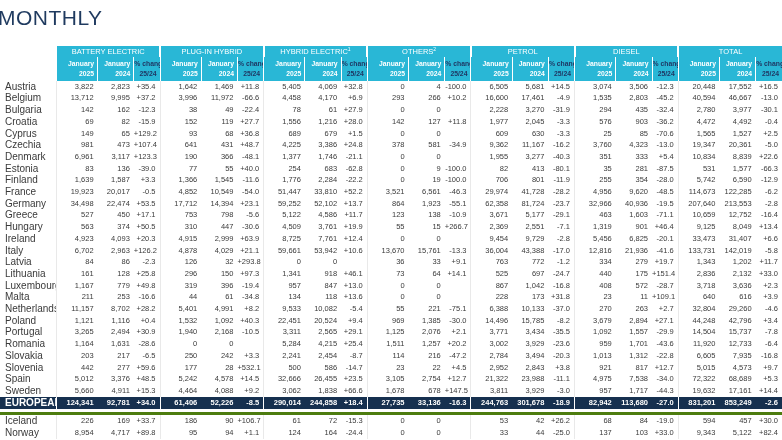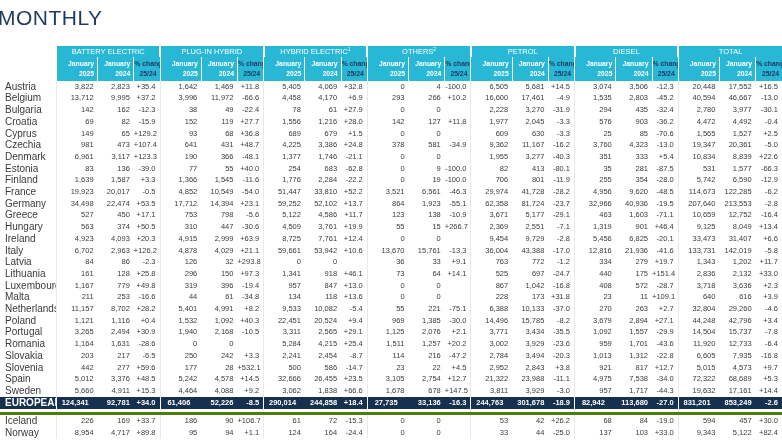--- a/index.html
+++ b/index.html
@@ -39,21 +39,21 @@
     height:11.7px;line-height:11.7px;margin-left:15px;
   }
   td.num{
     font-size:7.5px;color:#3a3a3a;text-align:right;padding-right:4px;
     height:11.7px;line-height:11.7px;
   }
   td.gs{border-left:1px solid #e9e9e9;}
   tr.eu td{
     background:#16304f;color:#ffffff;font-weight:bold;height:12.5px;line-height:12.5px;
   }
-  tr.eu td.gs{border-left:1px solid #ffffff;text-align:center;}
+  tr.eu td.gs{border-left:1px solid #ffffff;}
   tr.spacer td{height:3px;line-height:3px;background:#fff;border:none;}
   tr.extra-first td{border-top:3px solid #4d7c0f;}
 </style>
 </head>
 <body>
 
 <div class="page">
   <h1 class="title">MONTHLY</h1>
   <table class="tbl">
     <colgroup>

